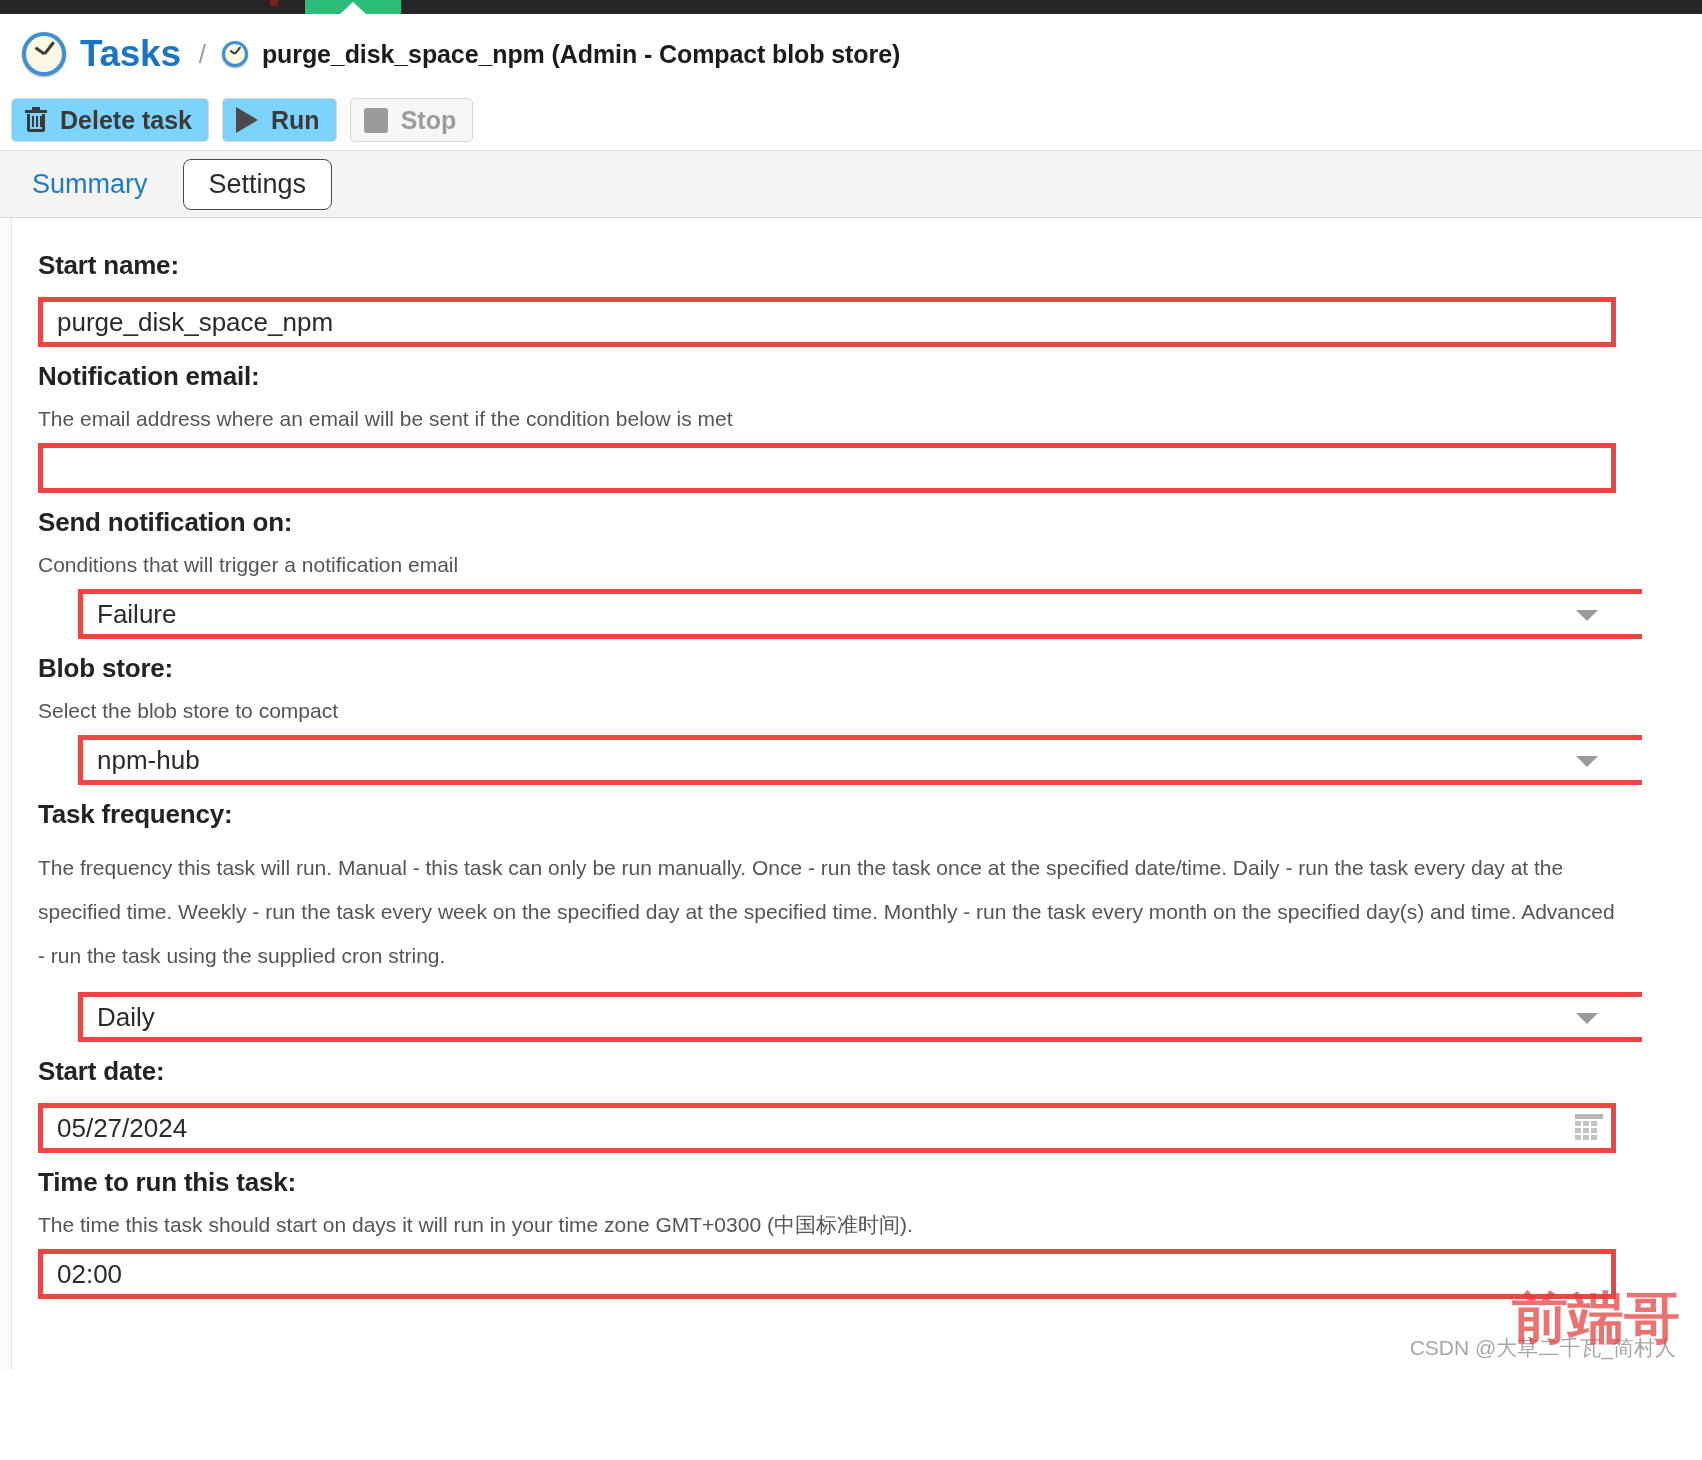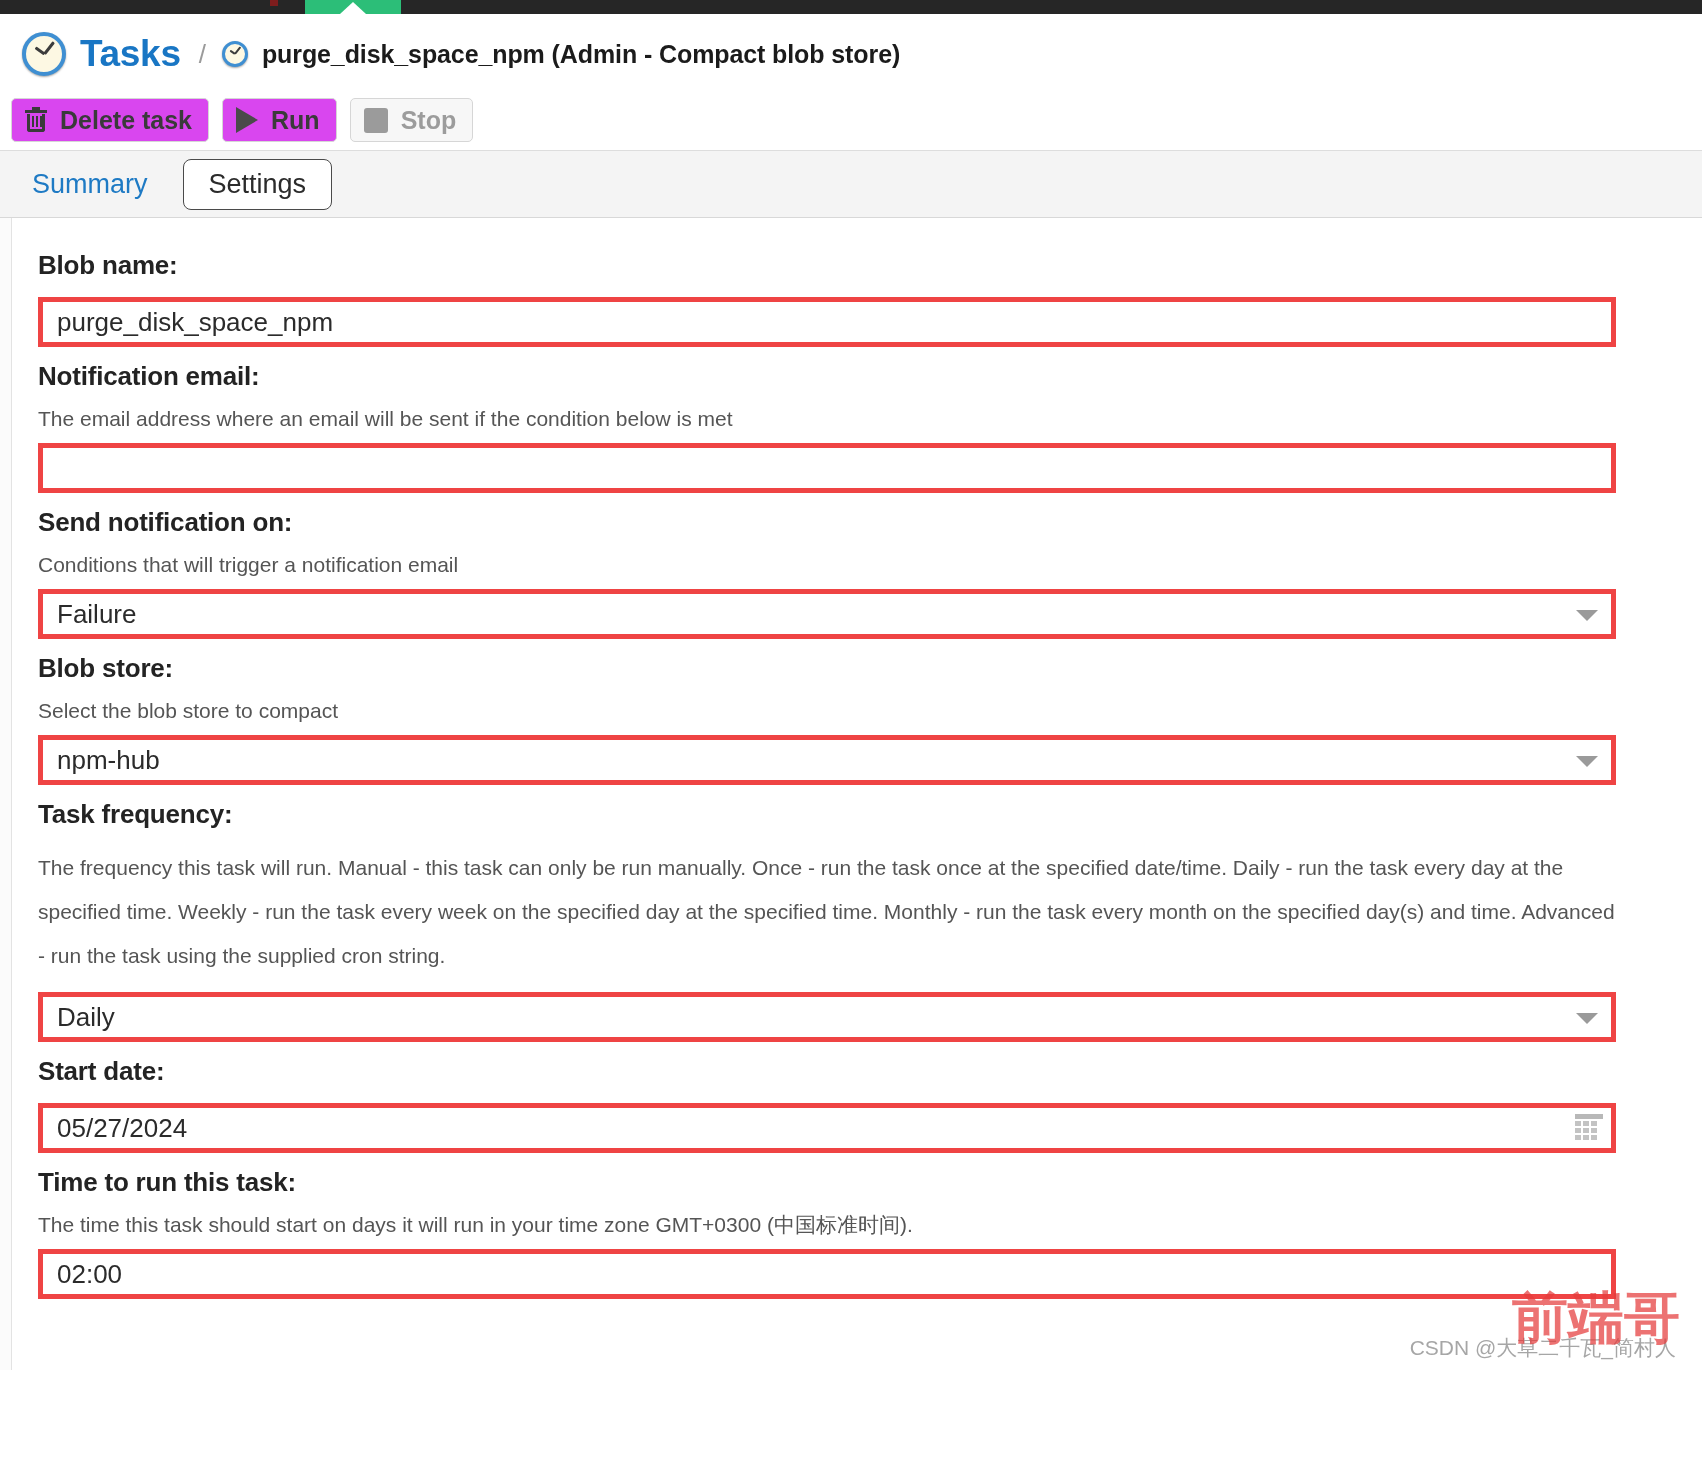--- a/index.html
+++ b/index.html
@@ -110,21 +110,21 @@
     gap: 13px;
     padding: 0 0 0 11px;
     height: 60px;
   }
   .btn {
     display: inline-flex;
     align-items: center;
     gap: 13px;
     height: 44px;
     padding: 0 16px 0 13px;
-    background: #d946ef;
+    background: #7dd3fc;
     border: 1px solid #d6d6d6;
     border-radius: 5px;
     font-size: 25px;
     font-weight: bold;
     color: #3a3a3a;
     cursor: pointer;
     white-space: nowrap;
   }
   .btn.disabled { color: #9c9c9c; cursor: default; background: #f7f7f7; }
 
@@ -237,21 +237,21 @@
     border-radius: 0;
     display: block;
   }
   .f-input::placeholder { color: #b5b5b5; }
 
   .select-wrap {
     position: relative;
     width: 1578px;
     height: 50px;
   }
-  .select-wrap .f-input { padding-right: 56px; }
+  .select-wrap .f-input { padding-right: 56px; margin-left: 40px; }
   .caret {
     position: absolute;
     right: 18px; top: 50%;
     margin-top: -4px;
     width: 0; height: 0;
     border-left: 11px solid transparent;
     border-right: 11px solid transparent;
     border-top: 11px solid #9a9a9a;
     pointer-events: none;
   }
@@ -339,21 +339,21 @@
 <div class="tabbar">
   <span class="tab">Summary</span>
   <span class="tab active">Settings</span>
 </div>
 
 <div class="content-wrap">
   <div class="gutter"></div>
   <div class="panel">
 
     <div class="fieldset">
-      <div class="f-label">Blob name:</div>
+      <div class="f-label">Start name:</div>
       <input class="f-input" type="text" value="purge_disk_space_npm" style="">
     </div>
 
     <div class="fieldset">
       <div class="f-label">Notification email:</div>
       <div class="f-help">The email address where an email will be sent if the condition below is met</div>
       <input class="f-input" type="text" value="" style="">
     </div>
 
     <div class="fieldset">

